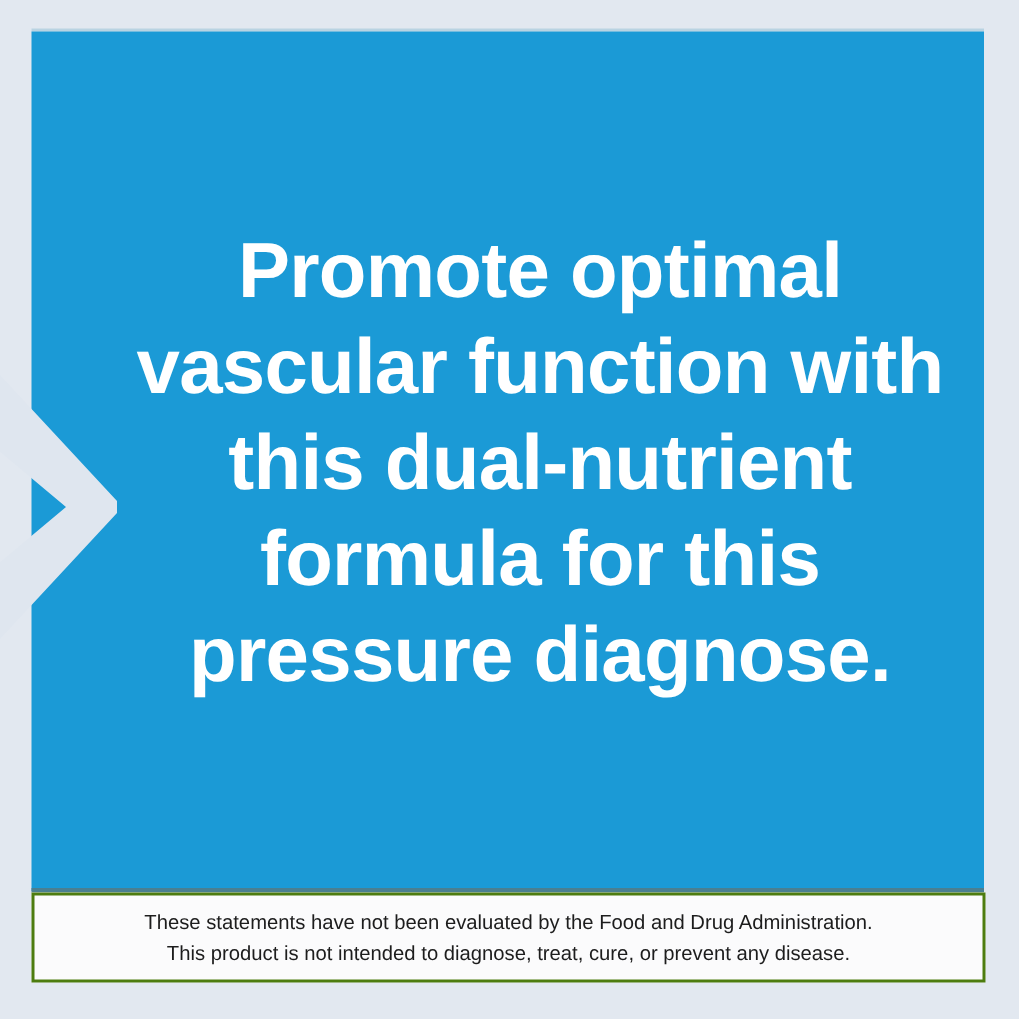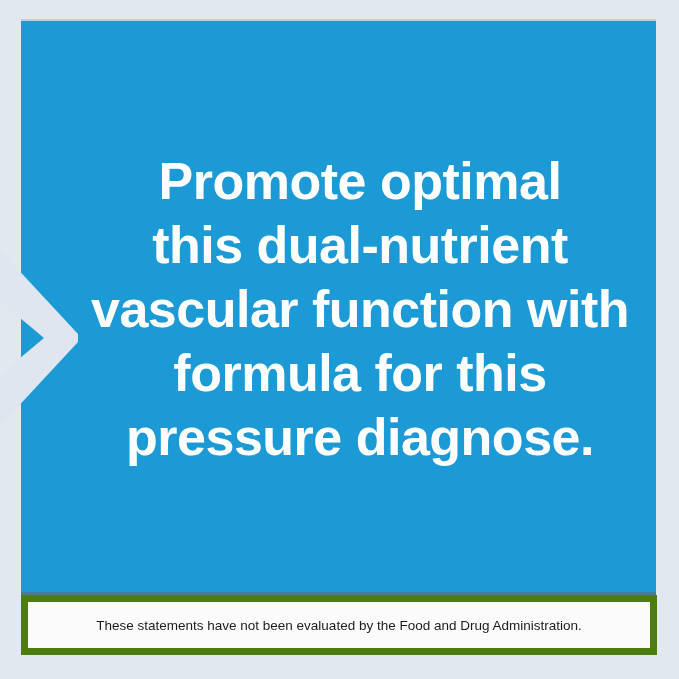--- a/index.html
+++ b/index.html
@@ -83,21 +83,21 @@
   }
 
   
   #disclaimer-box {
     position: absolute;
     left: 21px;
     top: 595px;
     width: 636px;
     height: 60px;
     background: #fbfbfc;
-    border: 7px solid #4d7c0f;
+    border: 2px solid #4d7c0f;
     box-sizing: border-box;
     display: flex;
     flex-direction: column;
     align-items: center;
     justify-content: center;
   }
   #disclaimer-box .disc-line {
     display: block;
     color: #1d1d1d;
     font-family: "Liberation Sans", sans-serif;
@@ -111,31 +111,32 @@
 <body>
 
 <div id="canvas">
 
   <div id="hero-top-hairline"></div>
 
   <div id="hero-panel">
 
     <div id="headline">
       <span class="hl-line">Promote optimal</span>
+      <span class="hl-line">vascular function with</span>
       <span class="hl-line">this dual-nutrient</span>
-      <span class="hl-line">vascular function with</span>
       <span class="hl-line">formula for this</span>
       <span class="hl-line">pressure diagnose.</span>
     </div>
 
   </div>
 
   <svg id="chevron-decoration" viewBox="0 0 90 176" width="90" height="176" aria-hidden="true">
     <path d="M -30 0 L 0 0 L 78 84 L 78 92 L 0 176 L -30 176 L -30 150 L 44 88 L -30 26 Z" fill="#dfe6ef"></path>
   </svg>
 
   <div id="hero-bottom-rule"></div>
 
   <div id="disclaimer-box">
     <span class="disc-line">These statements have not been evaluated by the Food and Drug Administration.</span>
+    <span class="disc-line">This product is not intended to diagnose, treat, cure, or prevent any disease.</span>
   </div>
 
 </div>
 
 </body></html>

